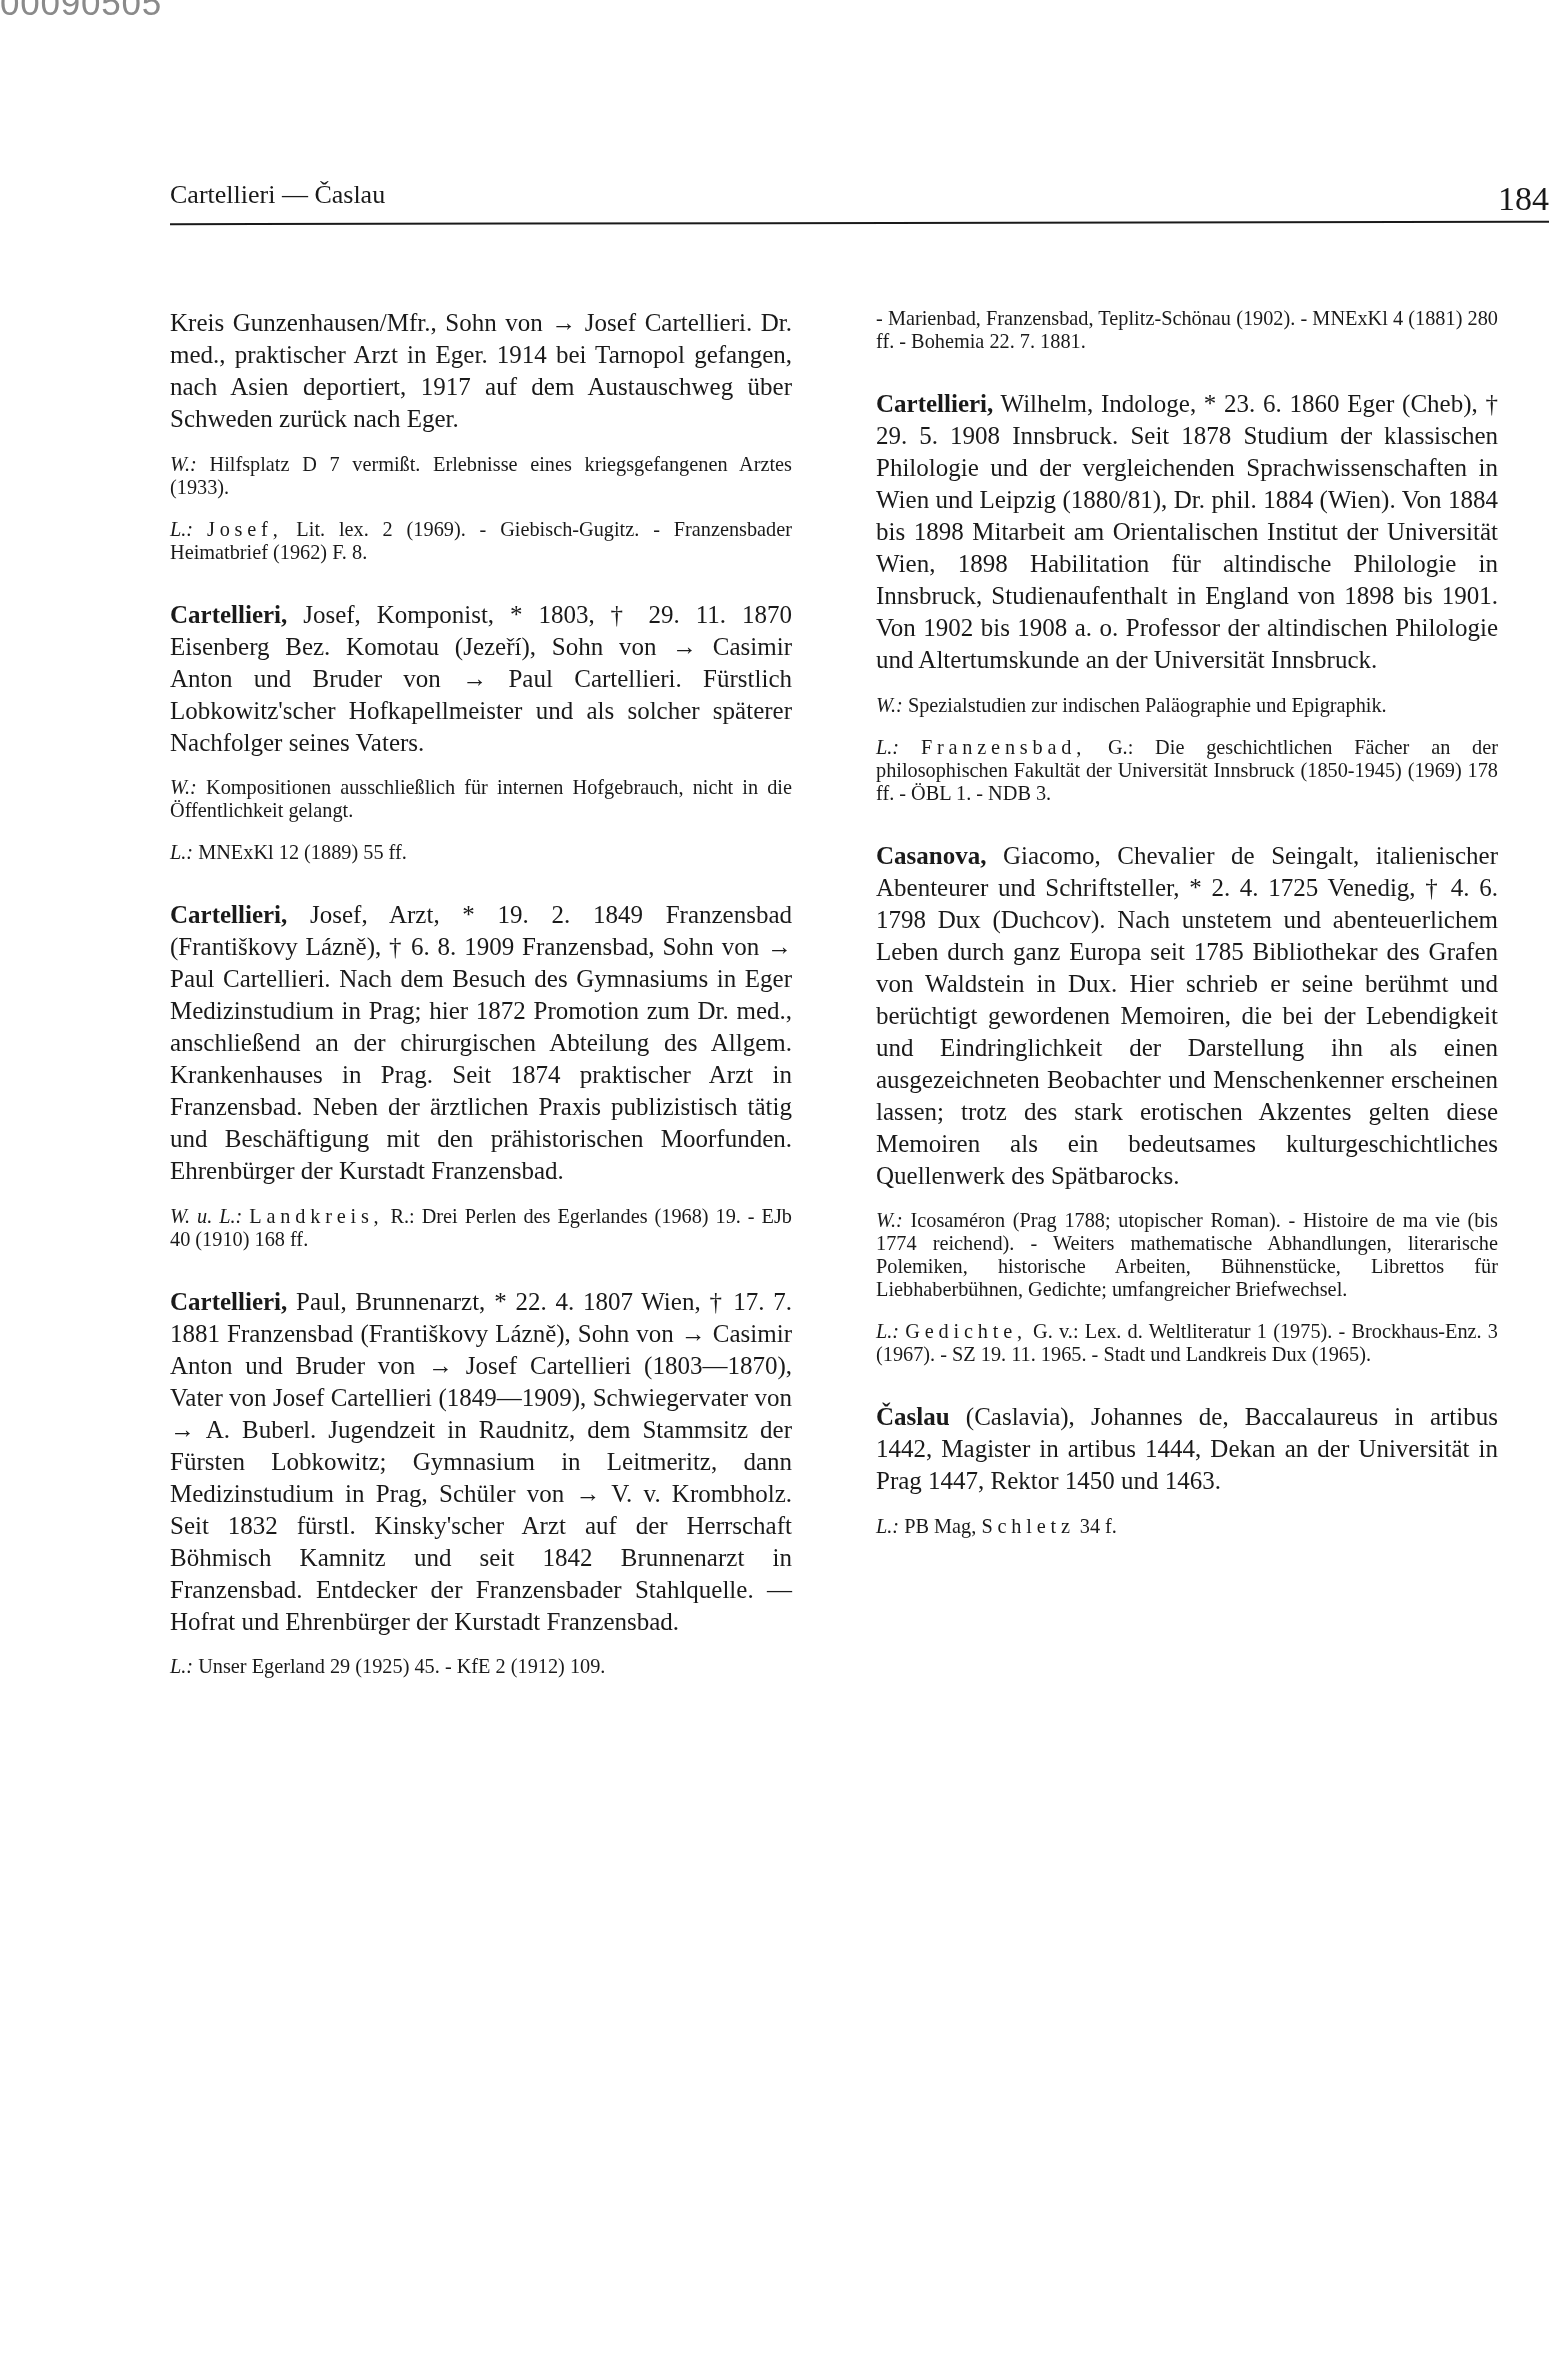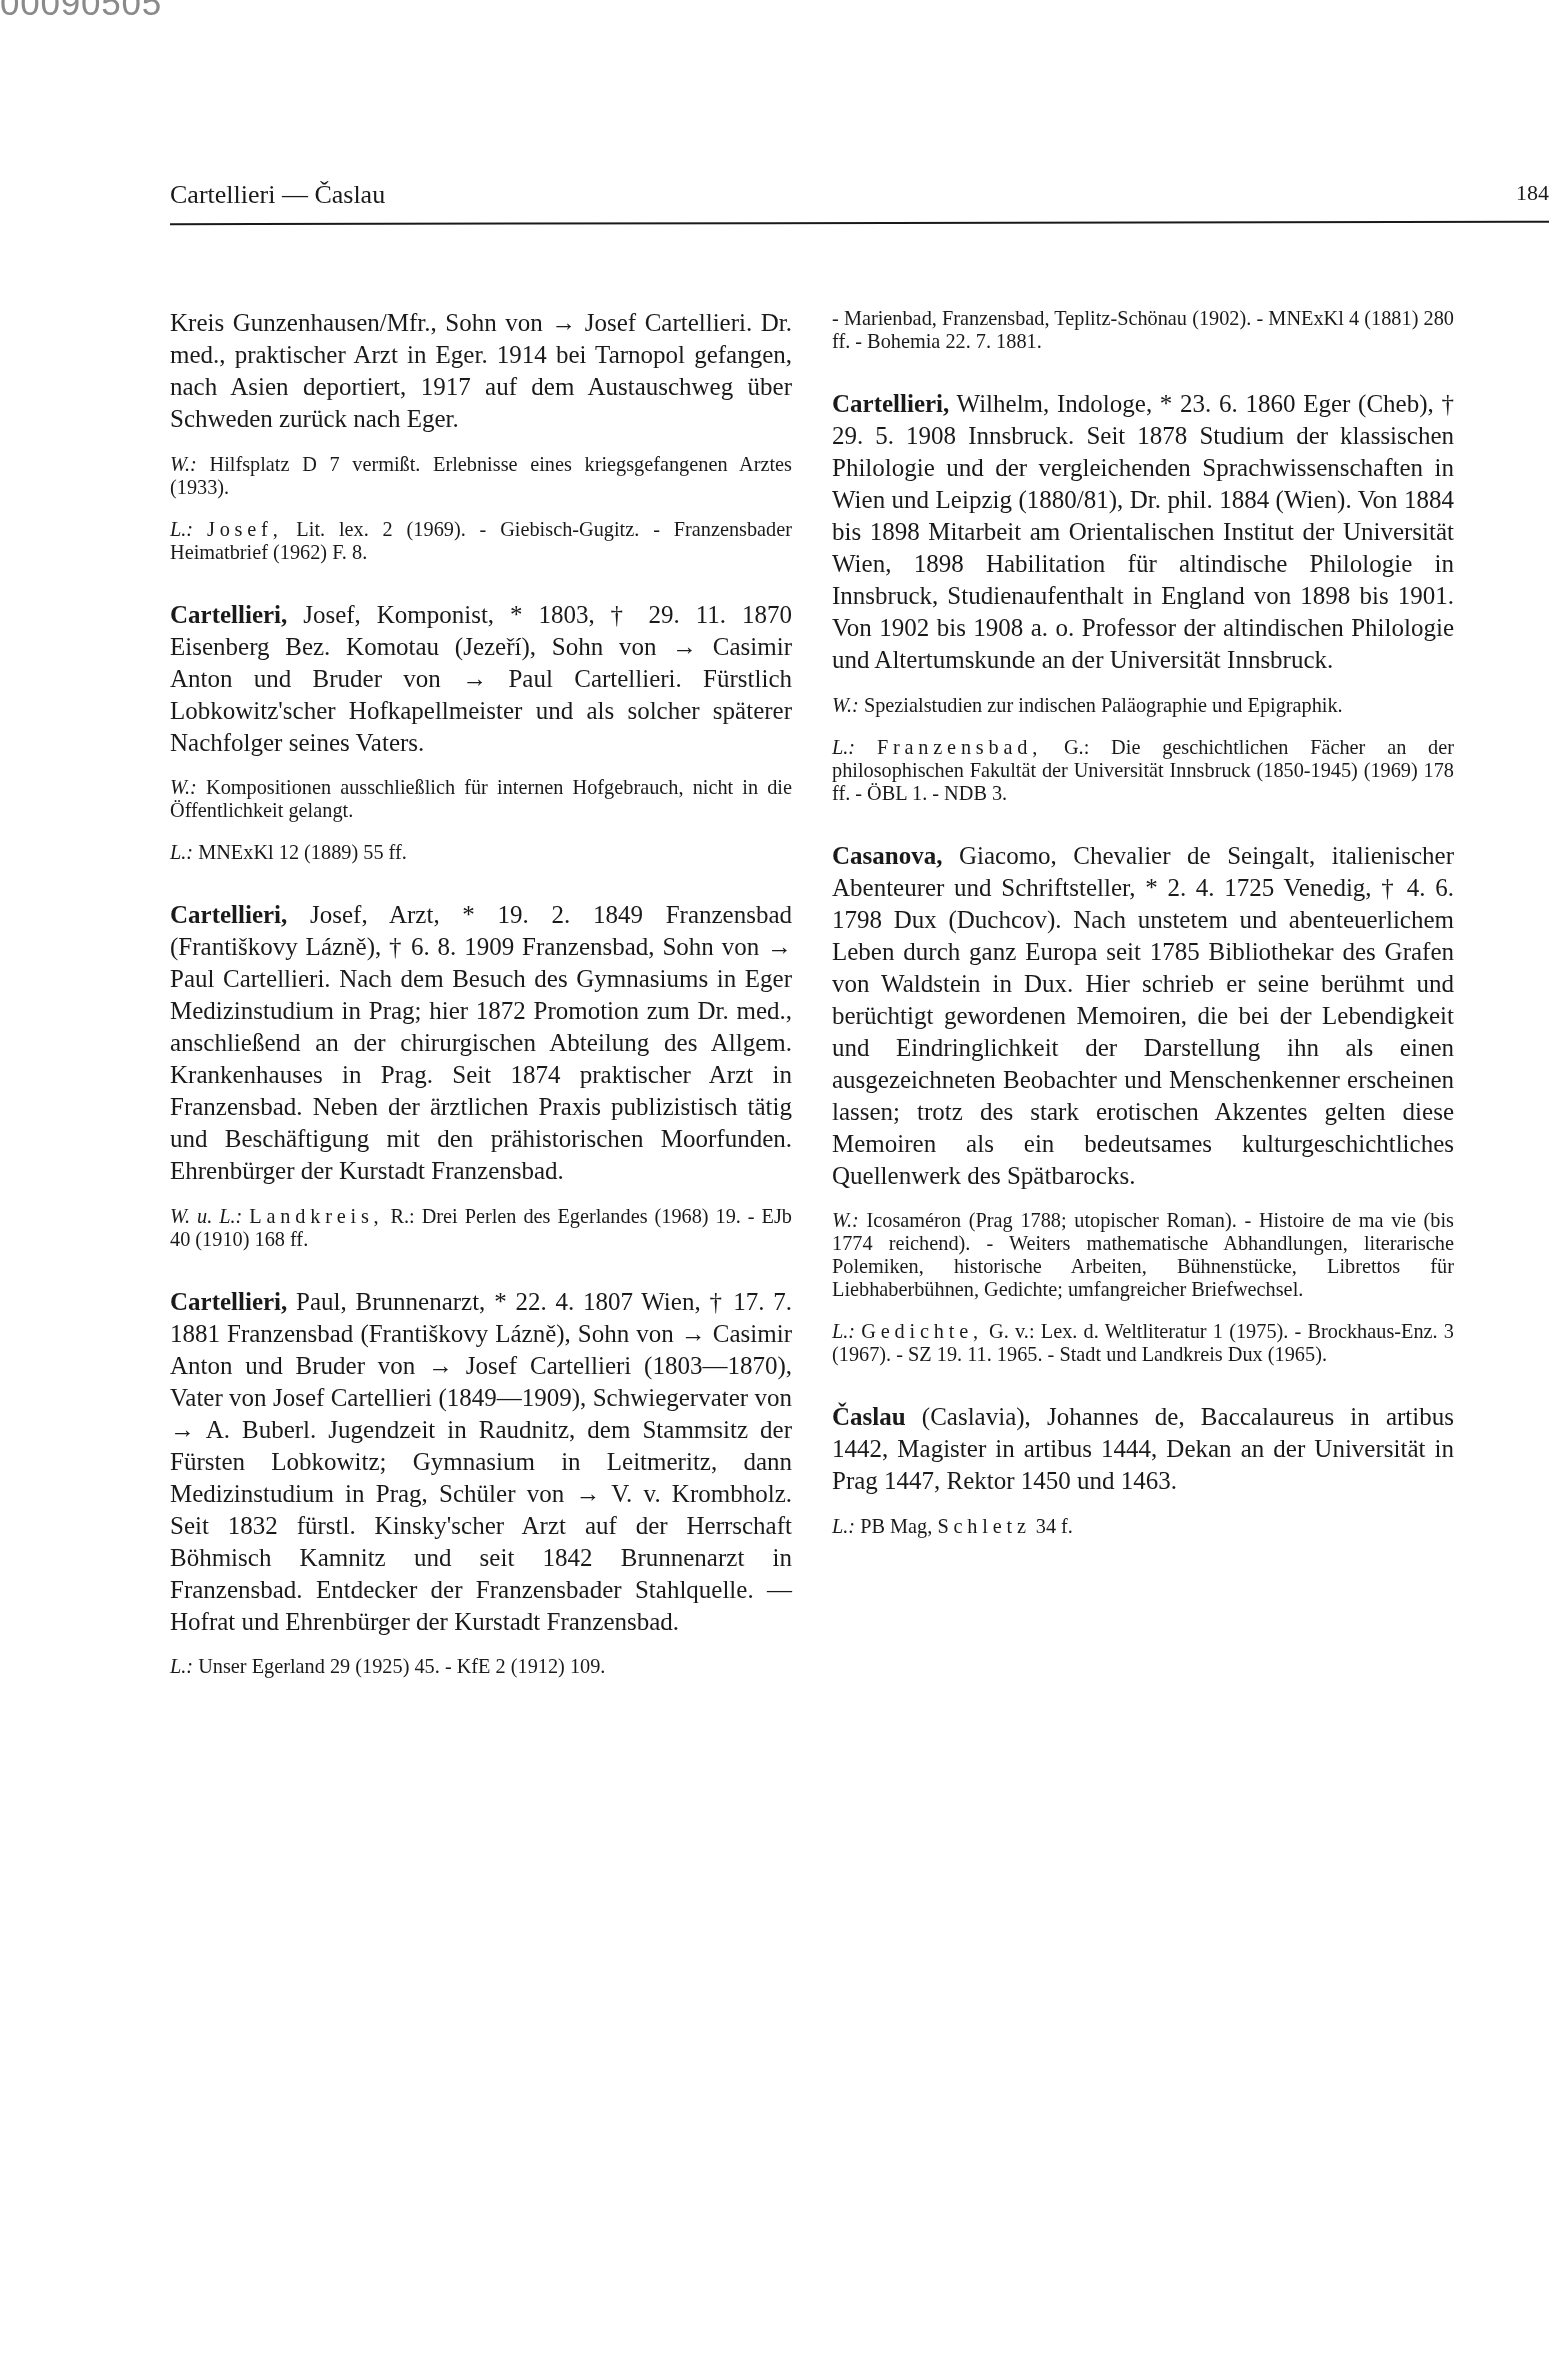--- a/index.html
+++ b/index.html
@@ -2,26 +2,26 @@
 <html style="font-size:12.8px"><head>
 <meta charset="utf-8">
 <style>
   html, body { margin:0; padding:0; background:#ffffff; }
   body { width:1561px; height:2377px; position:relative; overflow:hidden;
          font-family:"Liberation Serif","DejaVu Serif",serif; color:#1a1a1a; }
   .scan-id { position:absolute; left:0; top:-17.5px; font-family:"Liberation Sans",sans-serif;
              font-size:35px; color:#8a8a8a; letter-spacing:0.8px; }
   .running-head { position:absolute; left:170px; top:180px; width:1379px; height:48px; }
   .rh-title { position:absolute; left:0; top:0; font-size:26px; }
-  .rh-page { position:absolute; right:0; top:0; font-size:22px; }
+  .rh-page { position:absolute; right:0; top:0; font-size:34px; }
   .rh-rule { position:absolute; left:170px; top:222px; width:1379px; height:2.4px; background:#1a1a1a;
              transform:rotate(-0.1deg); }
   .col { position:absolute; top:271px; width:622px;margin-top:36px; }
   .col-left { left:170px; }
-  .col-right { left:832px; }
+  .col-right { left:876px; }
   .entry { margin:0 0 35px 0; }
   .body-text { font-size:25px; line-height:32px; text-align:justify; margin:0 0 17.5px 0;
                hyphens:manual; }
   .ref { font-size:20.3px; line-height:23px; text-align:justify; margin:0 0 19px 0; }
   .ref .tag { font-style:italic; }
   .spaced { letter-spacing:4.8px; }
   .headword { font-weight:bold; }
 </style>
 </head>
 <body>

